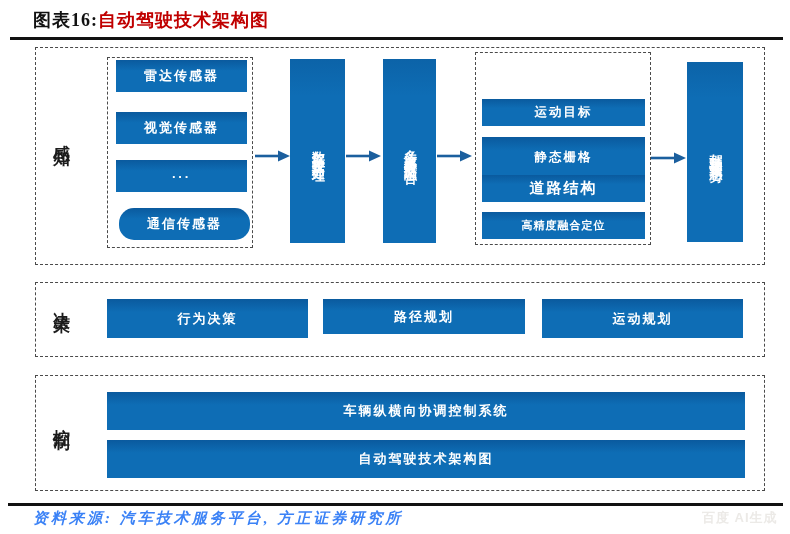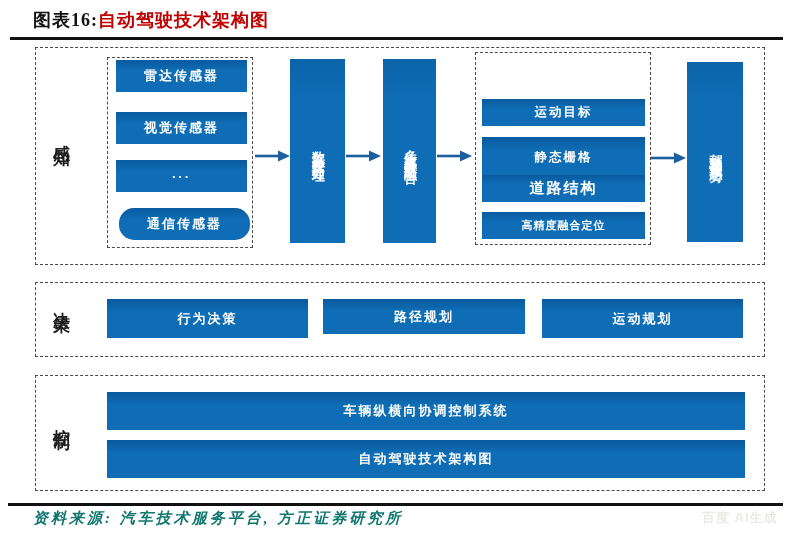--- a/index.html
+++ b/index.html
@@ -32,21 +32,21 @@
        display:flex;align-items:center;justify-content:center;white-space:nowrap;}
 
   .vbox{position:absolute;background:linear-gradient(180deg,#0c63a8 0%,var(--blue) 20%,var(--blue) 100%);
         color:#ffffff;font-size:13px;font-weight:bold;
         display:flex;align-items:center;justify-content:center;}
   .vbox span{writing-mode:vertical-rl;text-orientation:upright;letter-spacing:3px;line-height:1.15;}
 
   .arrow{position:absolute;width:36px;height:14px;}
 
   .source{position:absolute;left:33px;top:509px;font-family:"Liberation Serif","DejaVu Serif",serif;
-          font-style:italic;font-weight:bold;font-size:15px;color:#0f766e;letter-spacing:3px;white-space:nowrap;}
+          font-style:italic;font-weight:bold;font-size:15px;color:#3b82f6;letter-spacing:3px;white-space:nowrap;}
 
   .watermark{position:absolute;left:702px;top:509px;font-size:13px;font-weight:bold;
              color:#eceae7;letter-spacing:1px;white-space:nowrap;}
 </style>
 </head>
 <body>
 
 <div class="canvas">
 
   <div class="title">

